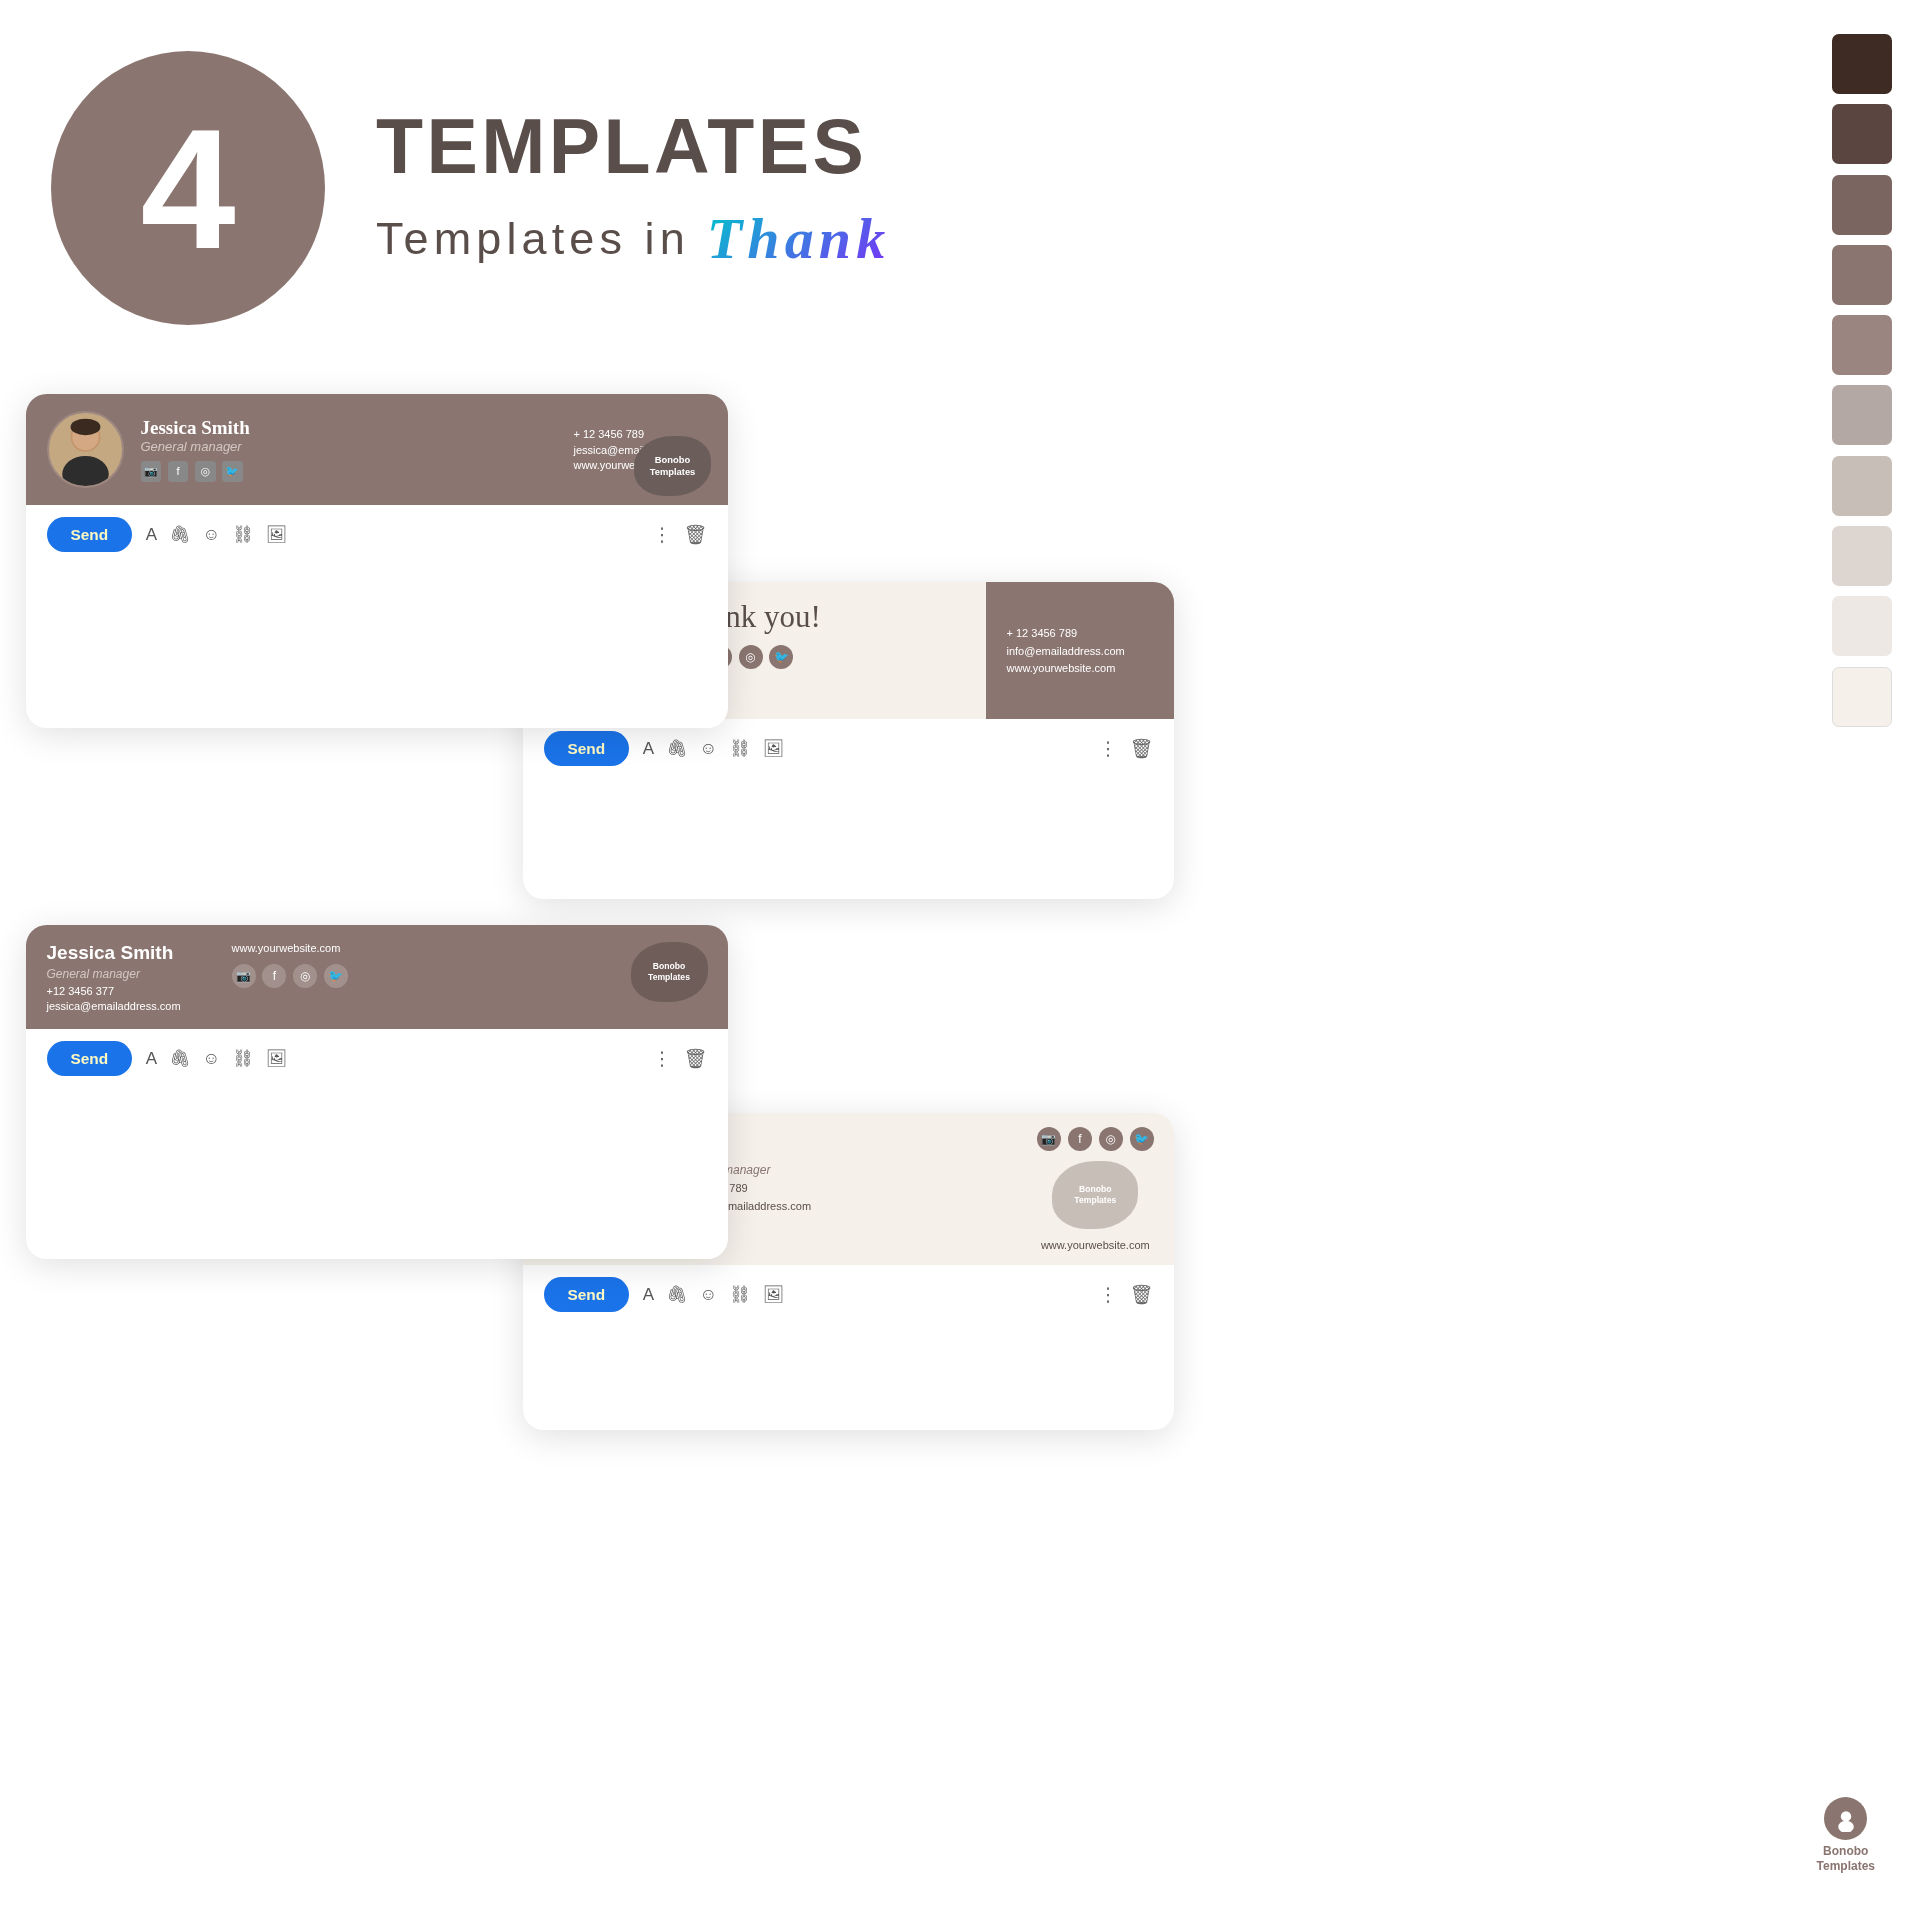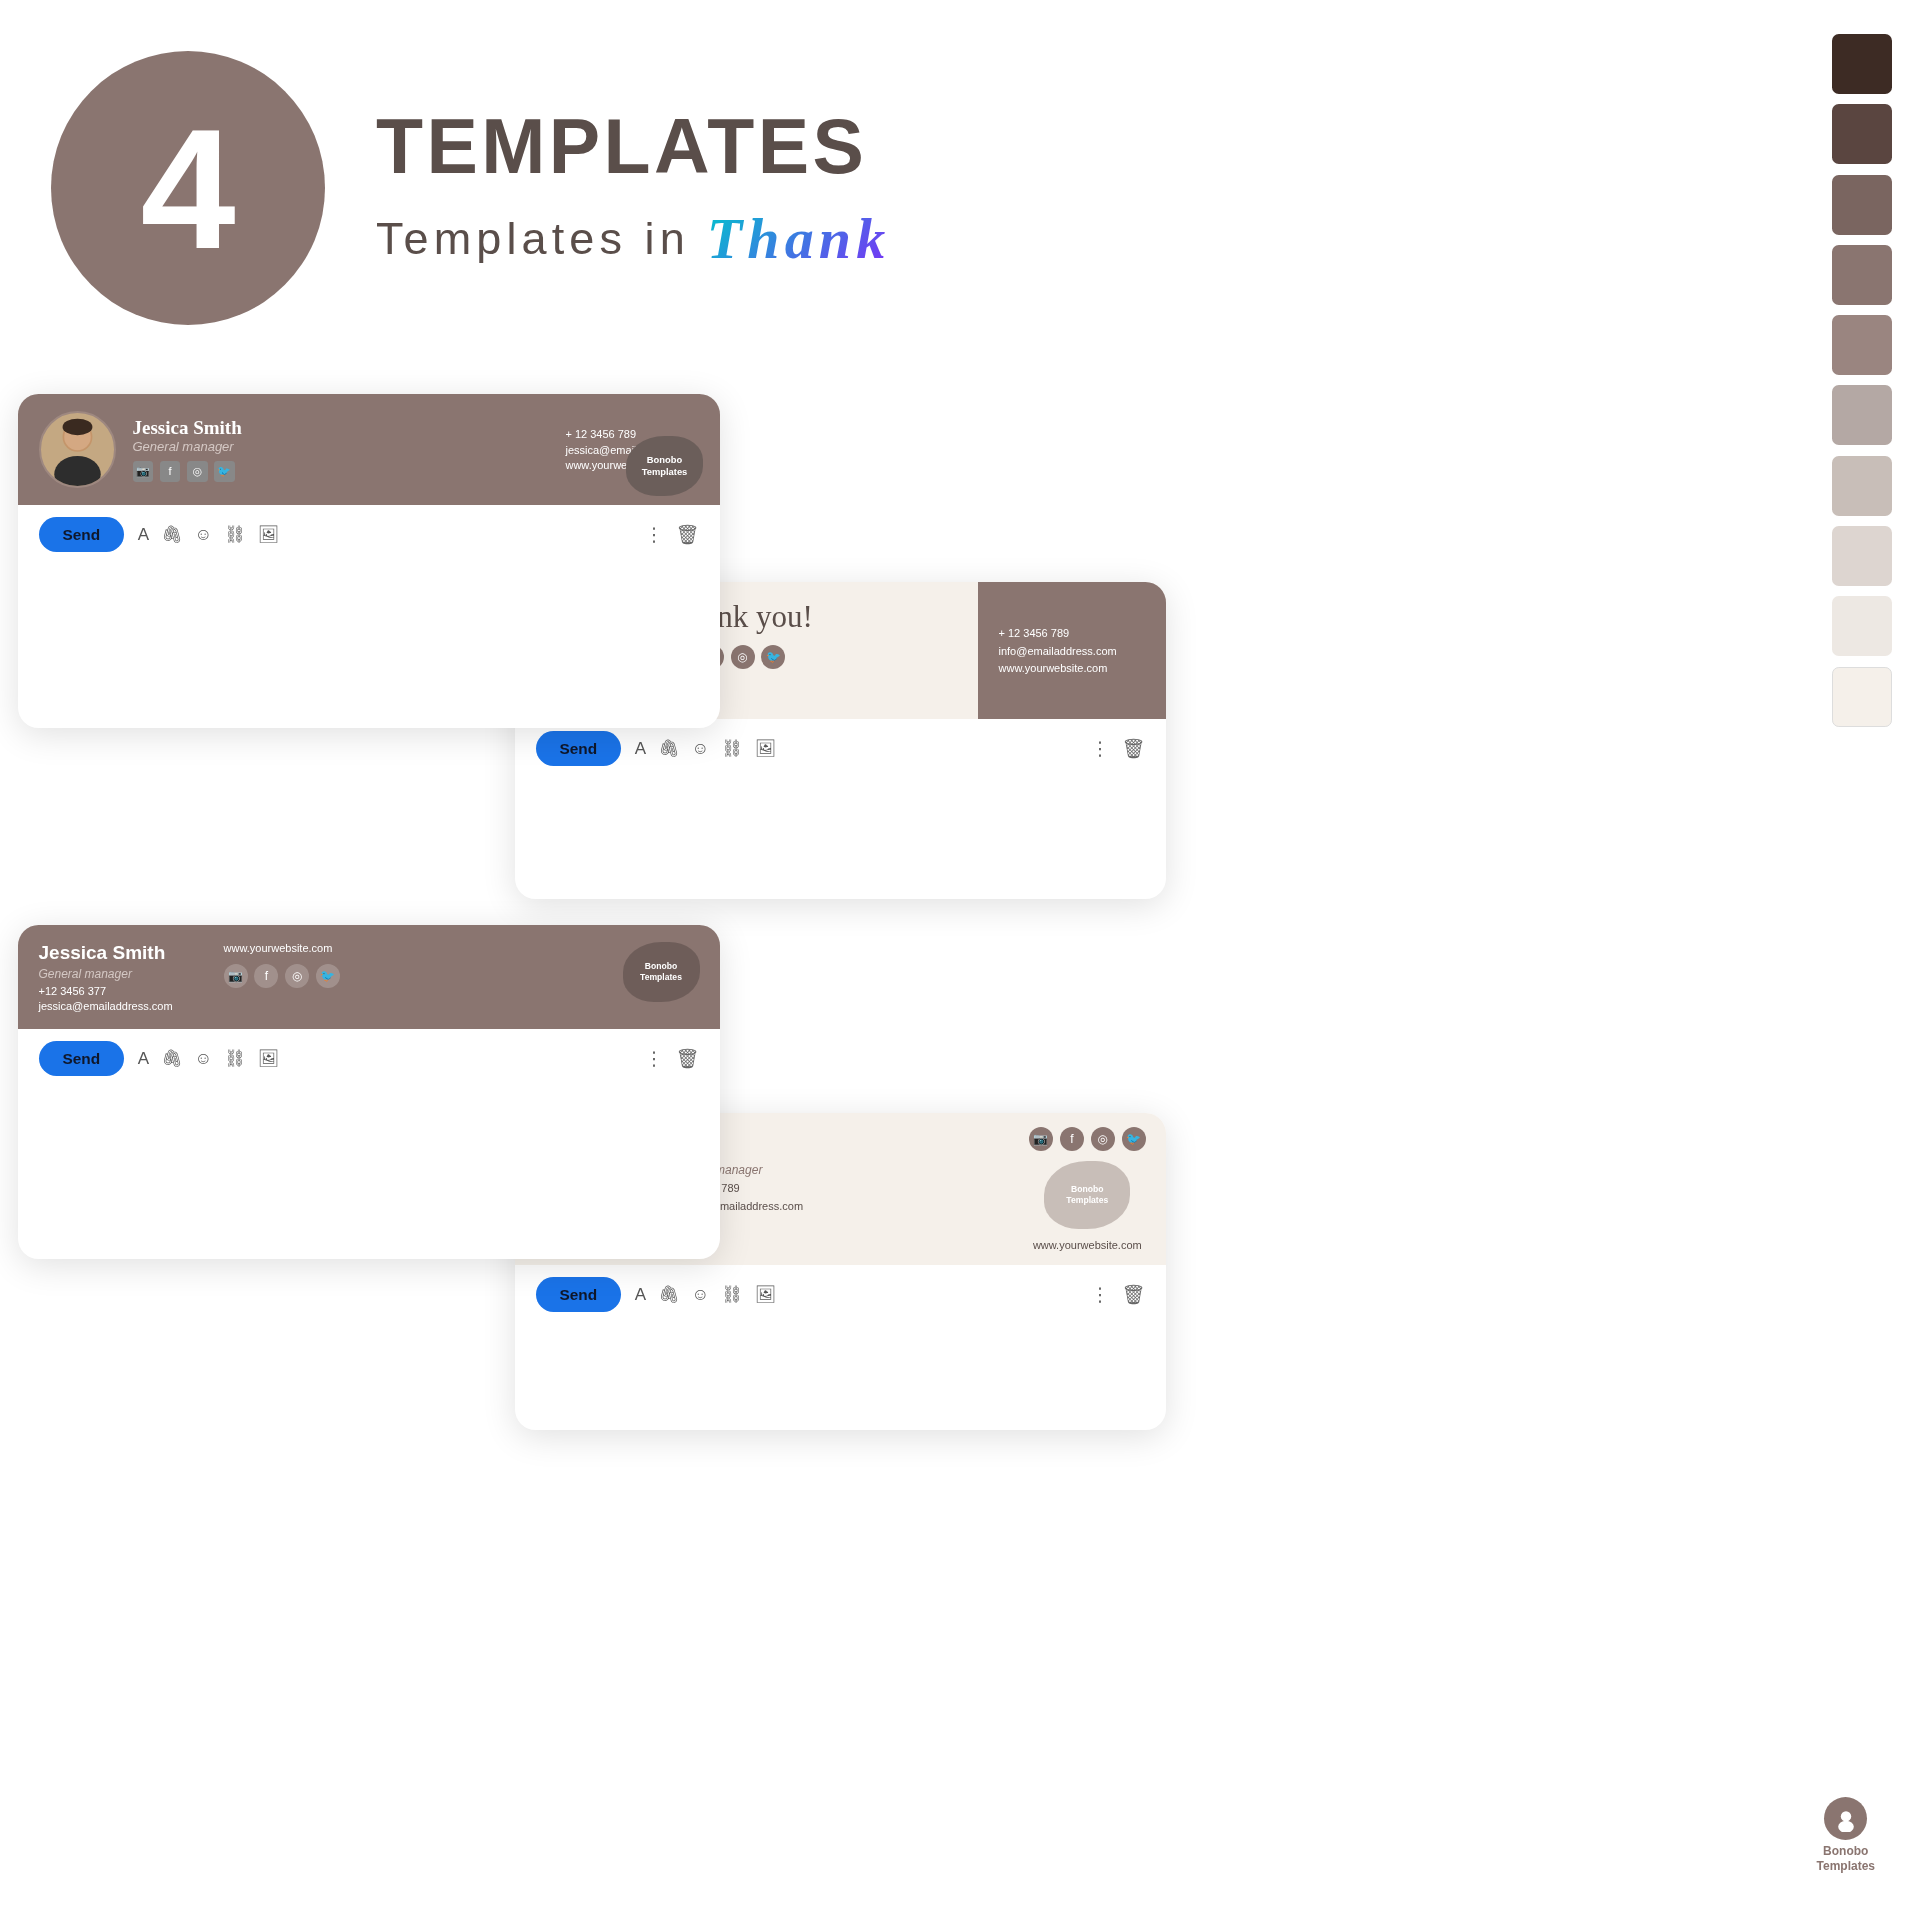--- a/index.html
+++ b/index.html
@@ -87,21 +87,21 @@
     .swatch {
       width: 60px;
       height: 60px;
       border-radius: 6.8px;
     }
 
     
     .cards-container {
       position: absolute;
       top: 394px;
-      left: 18px;
+      left: 26px;
       width: 1866px;
       height: 1455px;
     }
 
     
     .email-card {
       position: absolute;
       background: white;
       border-radius: 20.5px;
       box-shadow: 0 6.8px 34px rgba(0,0,0,0.12);
@@ -231,21 +231,21 @@
     
     .card-toolbar {
       display: flex;
       align-items: center;
       padding: 12px 20.5px;
       gap: 13.7px;
     }
 
     .send-btn {
       background: #1a73e8;
-      color: #0f172a;
+      color: #fef9c3;
       border: none;
       border-radius: 20.5px;
       padding: 8.6px 24px;
       font-size: 15.4px;
       font-weight: 600;
       cursor: pointer;
     }
 
     .toolbar-icons {
       display: flex;

